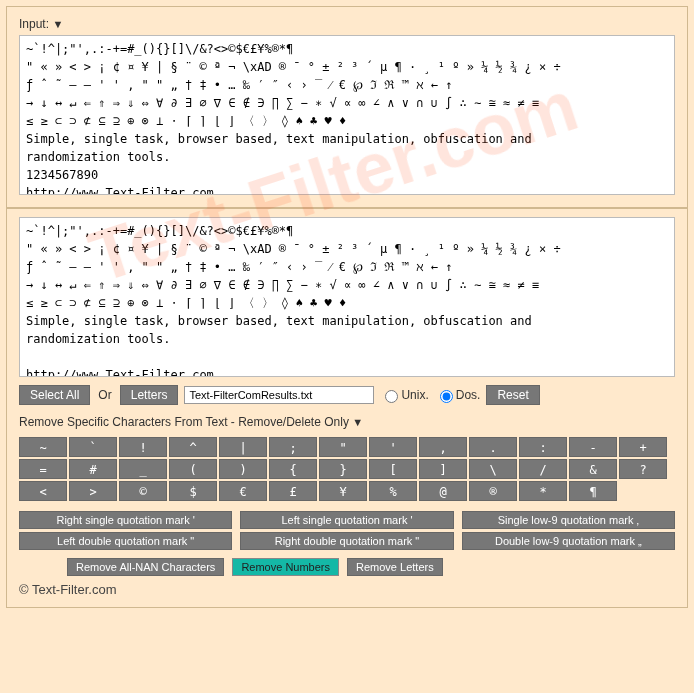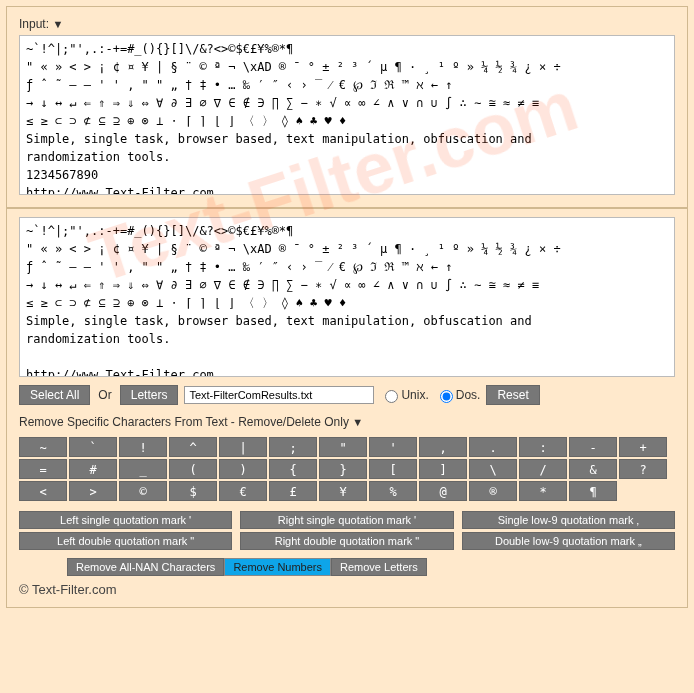--- a/index.html
+++ b/index.html
@@ -97,34 +97,35 @@
     border: 1px solid #666;
     padding: 2px 8px;
     font-size: 11px;
     cursor: pointer;
     flex: 1;
     text-align: center;
     font-family: inherit;
   }
   .action-row {
     display: flex;
+    gap: 8px;
     margin: 8px 0 6px 0;
     padding-left: 48px;
   }
   .action-btn {
     background: #777;
     color: #fff;
     border: 1px solid #666;
     padding: 2px 8px;
     font-size: 11px;
     cursor: pointer;
     font-family: inherit;
   }
   .action-btn.sel {
-    background: #0ea5e9;
+    background: #14b8a6;
     color: #222;
     border: 1px solid #888;
   }
   .footer {
     font-size: 13px;
     margin-top: 6px;
     color: #444;
   }
   .watermark {
     position: fixed;
@@ -229,22 +230,22 @@
       <button class="char-btn">¥</button>
       <button class="char-btn">%</button>
       <button class="char-btn">@</button>
       <button class="char-btn">®</button>
       <button class="char-btn">*</button>
       <button class="char-btn">¶</button>
     </div>
 
   <div id="quote-rows">
       <div class="quote-row">
+        <button class="quote-btn">Right single quotation mark  '</button>
         <button class="quote-btn">Left single quotation mark  '</button>
-        <button class="quote-btn">Right single quotation mark  '</button>
         <button class="quote-btn">Single low-9 quotation mark ‚</button>
       </div>
       <div class="quote-row">
         <button class="quote-btn">Left double quotation mark "</button>
         <button class="quote-btn">Right double quotation mark "</button>
         <button class="quote-btn">Double low-9 quotation mark „</button>
       </div>
     </div>
 
   <div class="action-row">

